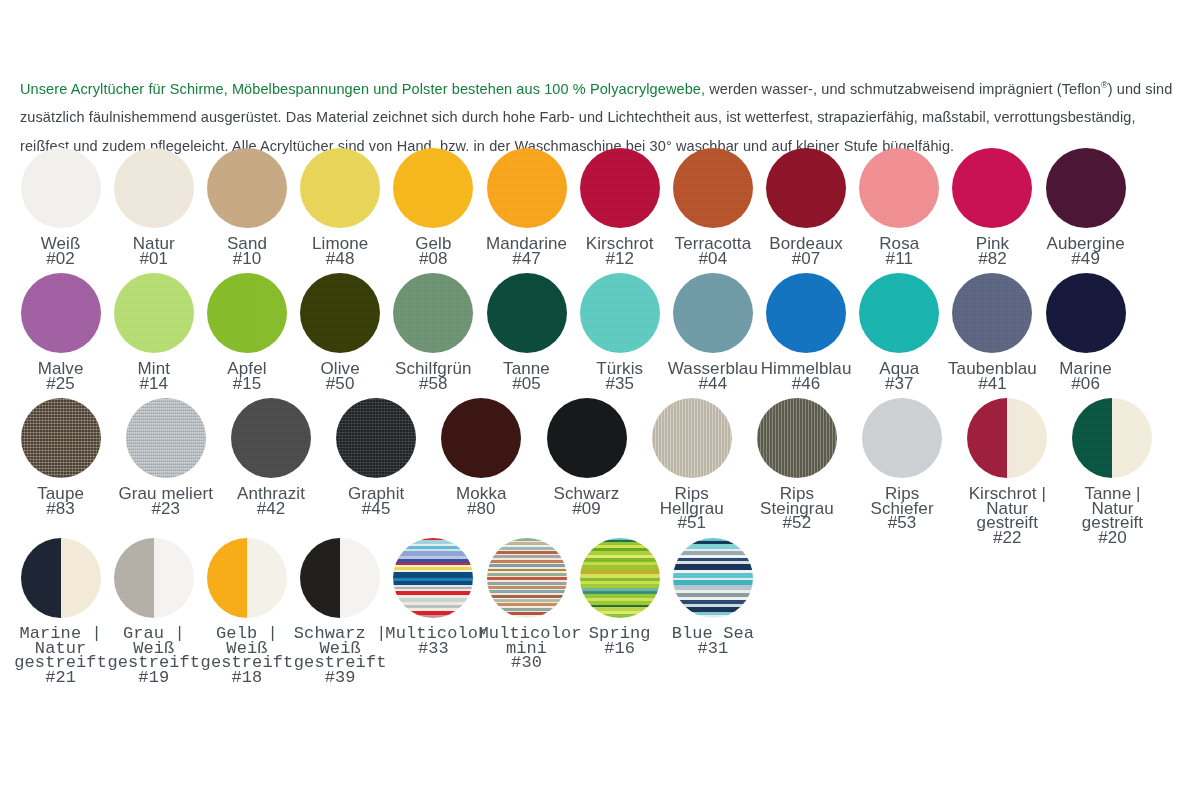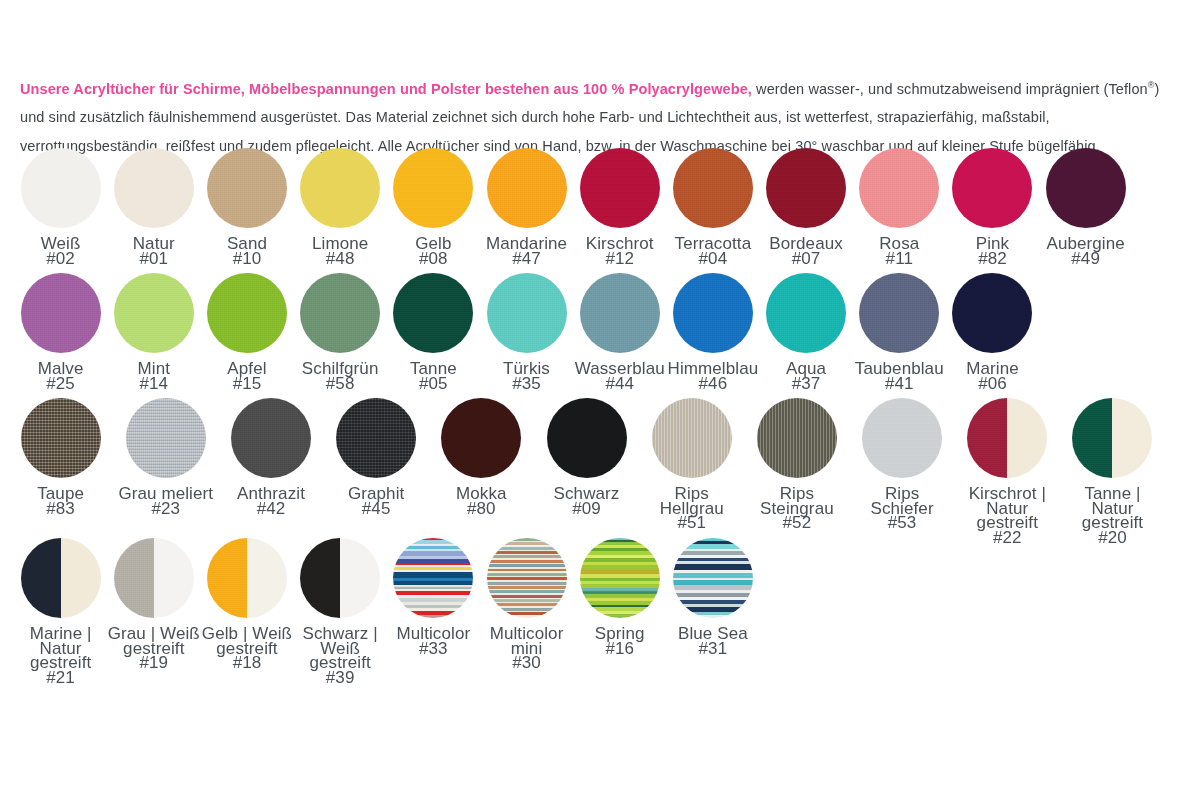--- a/index.html
+++ b/index.html
@@ -20,37 +20,37 @@
   #intro {
     position: absolute;
     left: 20px;
     top: 56px;
     width: 1160px;
     font-size: 14.5px;
     line-height: 29px;
     color: #3f4449;
     letter-spacing: .1px;
   }
-  #intro .bold { font-weight: bold; color: #ec4899; }
+  #intro .bold { font-weight: normal; color: #15803d; }
   #intro sup { font-size: 9px; vertical-align: super; }
 
   
   #grid {
     position: absolute;
     left: 14px;
     top: 148px;
     width: 1180px;
   }
   .row {
     display: flex;
     align-items: flex-start;
   }
   .row-1, .row-2 { height: 125px; }
   .row-3 { height: 140px; gap: 12px; }
-  .row-4 { height: 145px; }
+  .row-4 { height: 145px; font-family: Liberation Mono, monospace; }
 
   .cell {
     width: 93.2px;
     display: flex;
     flex-direction: column;
     align-items: center;
   }
 
   .disc {
     width: 80px;
@@ -221,20 +221,27 @@
         </div>
       </div>
       <div class="cell">
         <div class="disc flat" style="background: rgb(133, 187, 42);"></div>
         <div class="caption">
           <span class="nm">Apfel</span>
           <span class="code">#15</span>
         </div>
       </div>
       <div class="cell">
+        <div class="disc flat" style="background: rgb(54, 61, 9);"></div>
+        <div class="caption">
+          <span class="nm">Olive</span>
+          <span class="code">#50</span>
+        </div>
+      </div>
+      <div class="cell">
         <div class="disc flat" style="background: rgb(109, 146, 114);"></div>
         <div class="caption">
           <span class="nm">Schilfgrün</span>
           <span class="code">#58</span>
         </div>
       </div>
       <div class="cell">
         <div class="disc flat" style="background: rgb(11, 74, 58);"></div>
         <div class="caption">
           <span class="nm">Tanne</span>

